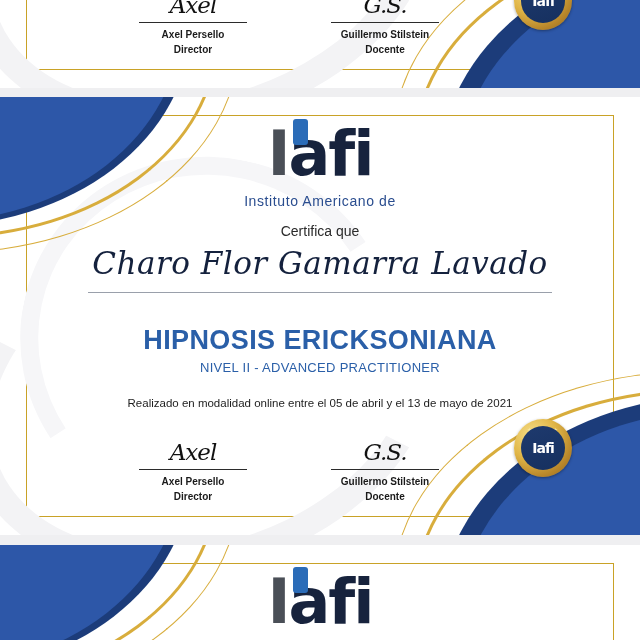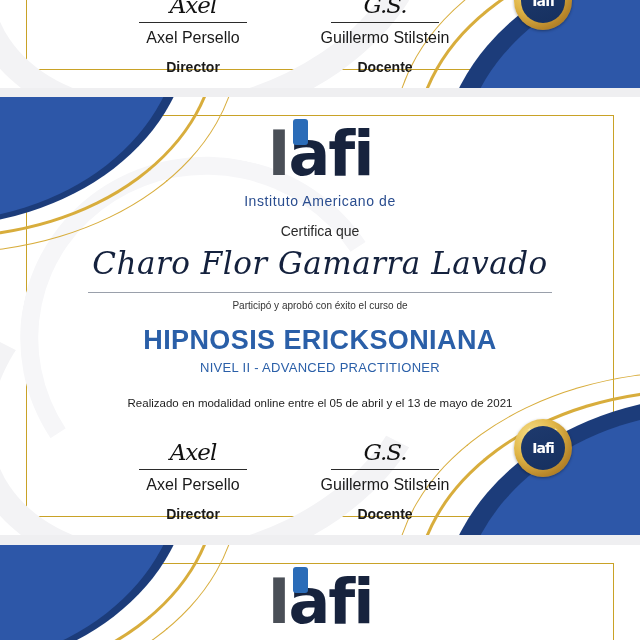--- a/index.html
+++ b/index.html
@@ -240,22 +240,22 @@
     color: #111;
     line-height: 34px;
     letter-spacing: -1px;
   }
   .sign-line {
     width: 108px;
     height: 1px;
     background: #2b2b2b;
     margin: 0 auto 6px auto;
   }
-  .sign-name { font-size: 16px; font-weight: 400; color: #1a1a1a; }
-  .sign-role { font-size: 14px; font-weight: 700; color: #1a1a1a; margin-top: 12px; }
+  .sign-name { font-size: 10px; font-weight: 700; color: #1a1a1a; }
+  .sign-role { font-size: 10px; font-weight: 700; color: #1a1a1a; margin-top: 4px; }
 
   
   .seal {
     position: absolute;
     right: 68px;
     top: 322px;
     width: 58px;
     height: 58px;
     border-radius: 50%;
     background:
@@ -359,21 +359,20 @@
       <div class="logo-mark">
         <span class="logo-bar"></span>
         <span class="l-i">I</span><span class="l-afi">afi</span>
       </div>
       <div class="logo-sub1">Instituto Americano de</div>
     </div>
 
     <div class="body-text certifica">Certifica que</div>
     <div class="body-text recipient">Charo Flor Gamarra Lavado</div>
     <div class="rule"></div>
-    <div class="body-text participo">Participó y aprobó con éxito el curso de</div>
     <div class="body-text course">HIPNOSIS ERICKSONIANA</div>
     <div class="body-text level">NIVEL II - ADVANCED PRACTITIONER</div>
     <div class="body-text modality">Realizado en modalidad online entre el 05 de abril y el 13 de mayo de 2021</div>
 
     <div class="sign sign-left">
       <div class="sign-script">Axel</div>
       <div class="sign-line"></div>
       <div class="sign-name">Axel Persello</div>
       <div class="sign-role">Director</div>
     </div>

